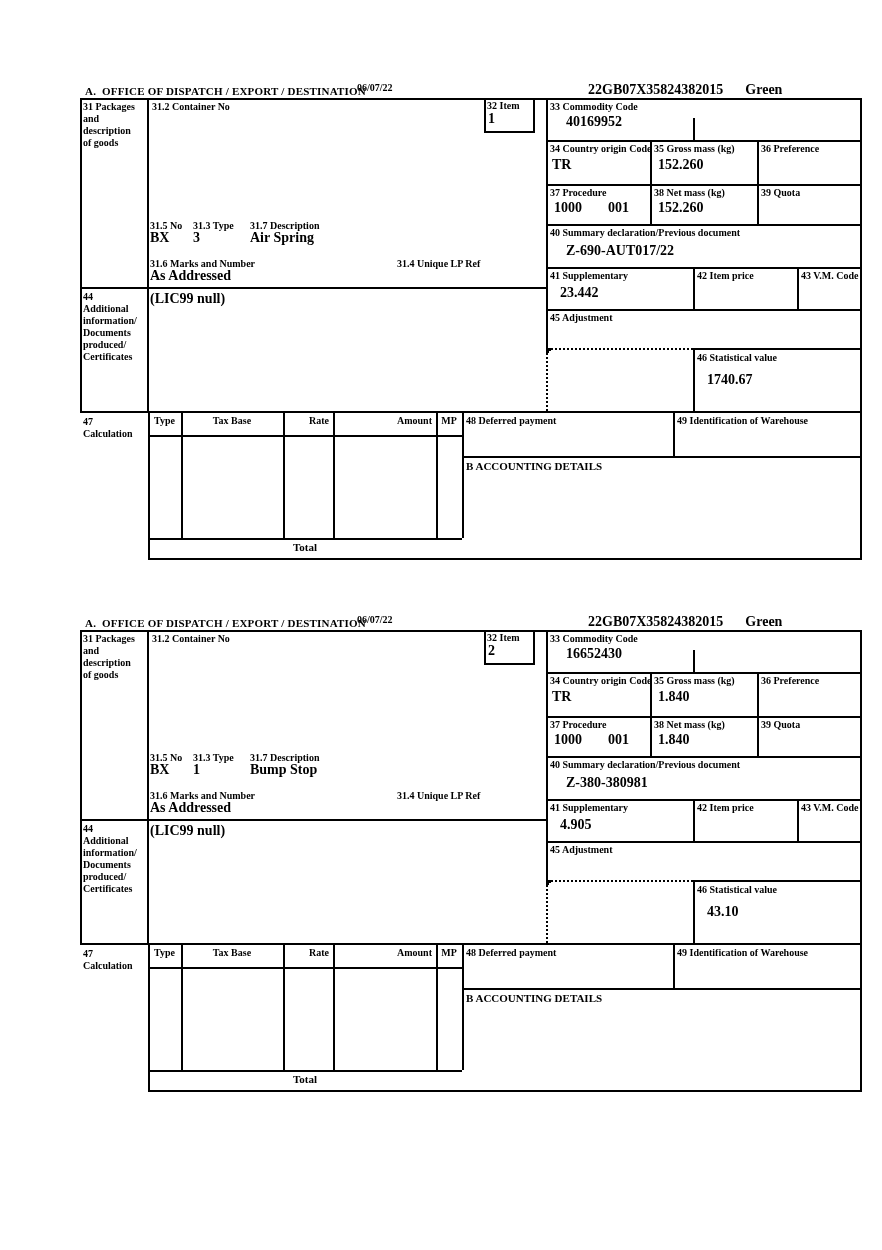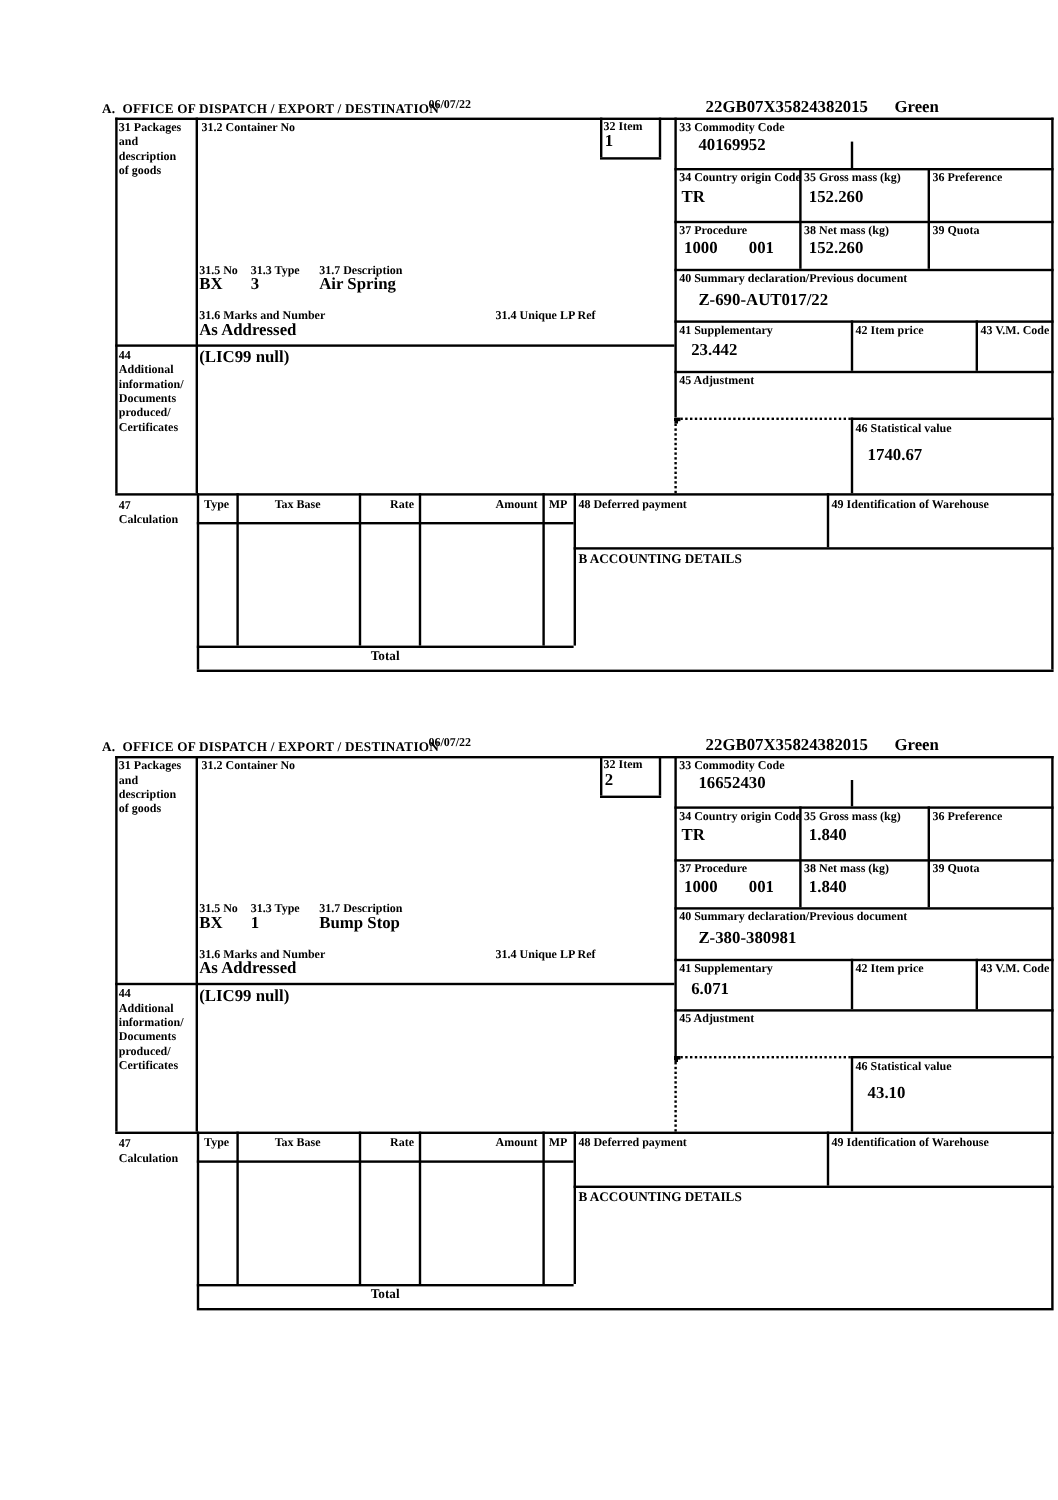--- a/index.html
+++ b/index.html
@@ -7,21 +7,21 @@
   body{position:relative;width:882px;height:1250px;overflow:hidden;
        font-family:"Liberation Serif","DejaVu Serif",serif;color:#000}
   .section{position:absolute;left:80px;width:782px;height:478px}
   .sec1{top:82px}
   .sec2{top:614px}
   .copy-header{position:absolute;left:0;top:0;width:782px;height:16px}
   .copy-header>div{position:absolute;white-space:pre;font-weight:bold}
   .hdr-title{left:5px;top:3px;font-size:11px;letter-spacing:.2px}
   .hdr-date{left:277px;top:0;font-size:10px}
   .hdr-mrn{left:508px;top:0;font-size:14px}
-  .form{position:absolute;left:16px;top:16px;width:782px;height:369px}
+  .form{position:absolute;left:0;top:16px;width:782px;height:369px}
   .hl{position:absolute;height:0;border-top:2px solid #000}
   .vl{position:absolute;width:0;border-left:2px solid #000}
   .dot{border-top-style:dotted;border-left-style:dotted}
   .lbl{position:absolute;font-size:10px;line-height:12px;font-weight:bold;white-space:pre-line}
   .lbl2{position:absolute;font-size:11px;line-height:13px;font-weight:bold;white-space:pre}
   .val{position:absolute;font-size:14px;line-height:15px;font-weight:bold;white-space:pre}
   .ctr{text-align:center}
   .rt{text-align:right;padding-right:4px}
 </style>
 </head>
@@ -207,21 +207,21 @@
       <div class="val" style="left:578px;top:59px">1.840</div>
       <div class="lbl" style="left:681px;top:45px">36 Preference</div>
       <div class="lbl" style="left:470px;top:89px">37 Procedure</div>
       <div class="val" style="left:474px;top:102px"><span>1000</span><span style="margin-left:26px">001</span></div>
       <div class="lbl" style="left:574px;top:89px">38 Net mass (kg)</div>
       <div class="val" style="left:578px;top:102px">1.840</div>
       <div class="lbl" style="left:681px;top:89px">39 Quota</div>
       <div class="lbl" style="left:470px;top:129px">40 Summary declaration/Previous document</div>
       <div class="val" style="left:486px;top:145px">Z-380-380981</div>
       <div class="lbl" style="left:470px;top:172px">41 Supplementary</div>
-      <div class="val" style="left:480px;top:187px">6.071</div>
+      <div class="val" style="left:480px;top:187px">4.905</div>
       <div class="lbl" style="left:617px;top:172px">42 Item price</div>
       <div class="lbl" style="left:721px;top:172px">43 V.M. Code</div>
       <div class="lbl" style="left:470px;top:214px">45 Adjustment</div>
       <div class="lbl" style="left:617px;top:254px">46 Statistical value</div>
       <div class="val" style="left:627px;top:274px">43.10</div>
 
       <div class="lbl" style="left:3px;top:193px;width:62px">44
 Additional
 information/
 Documents

